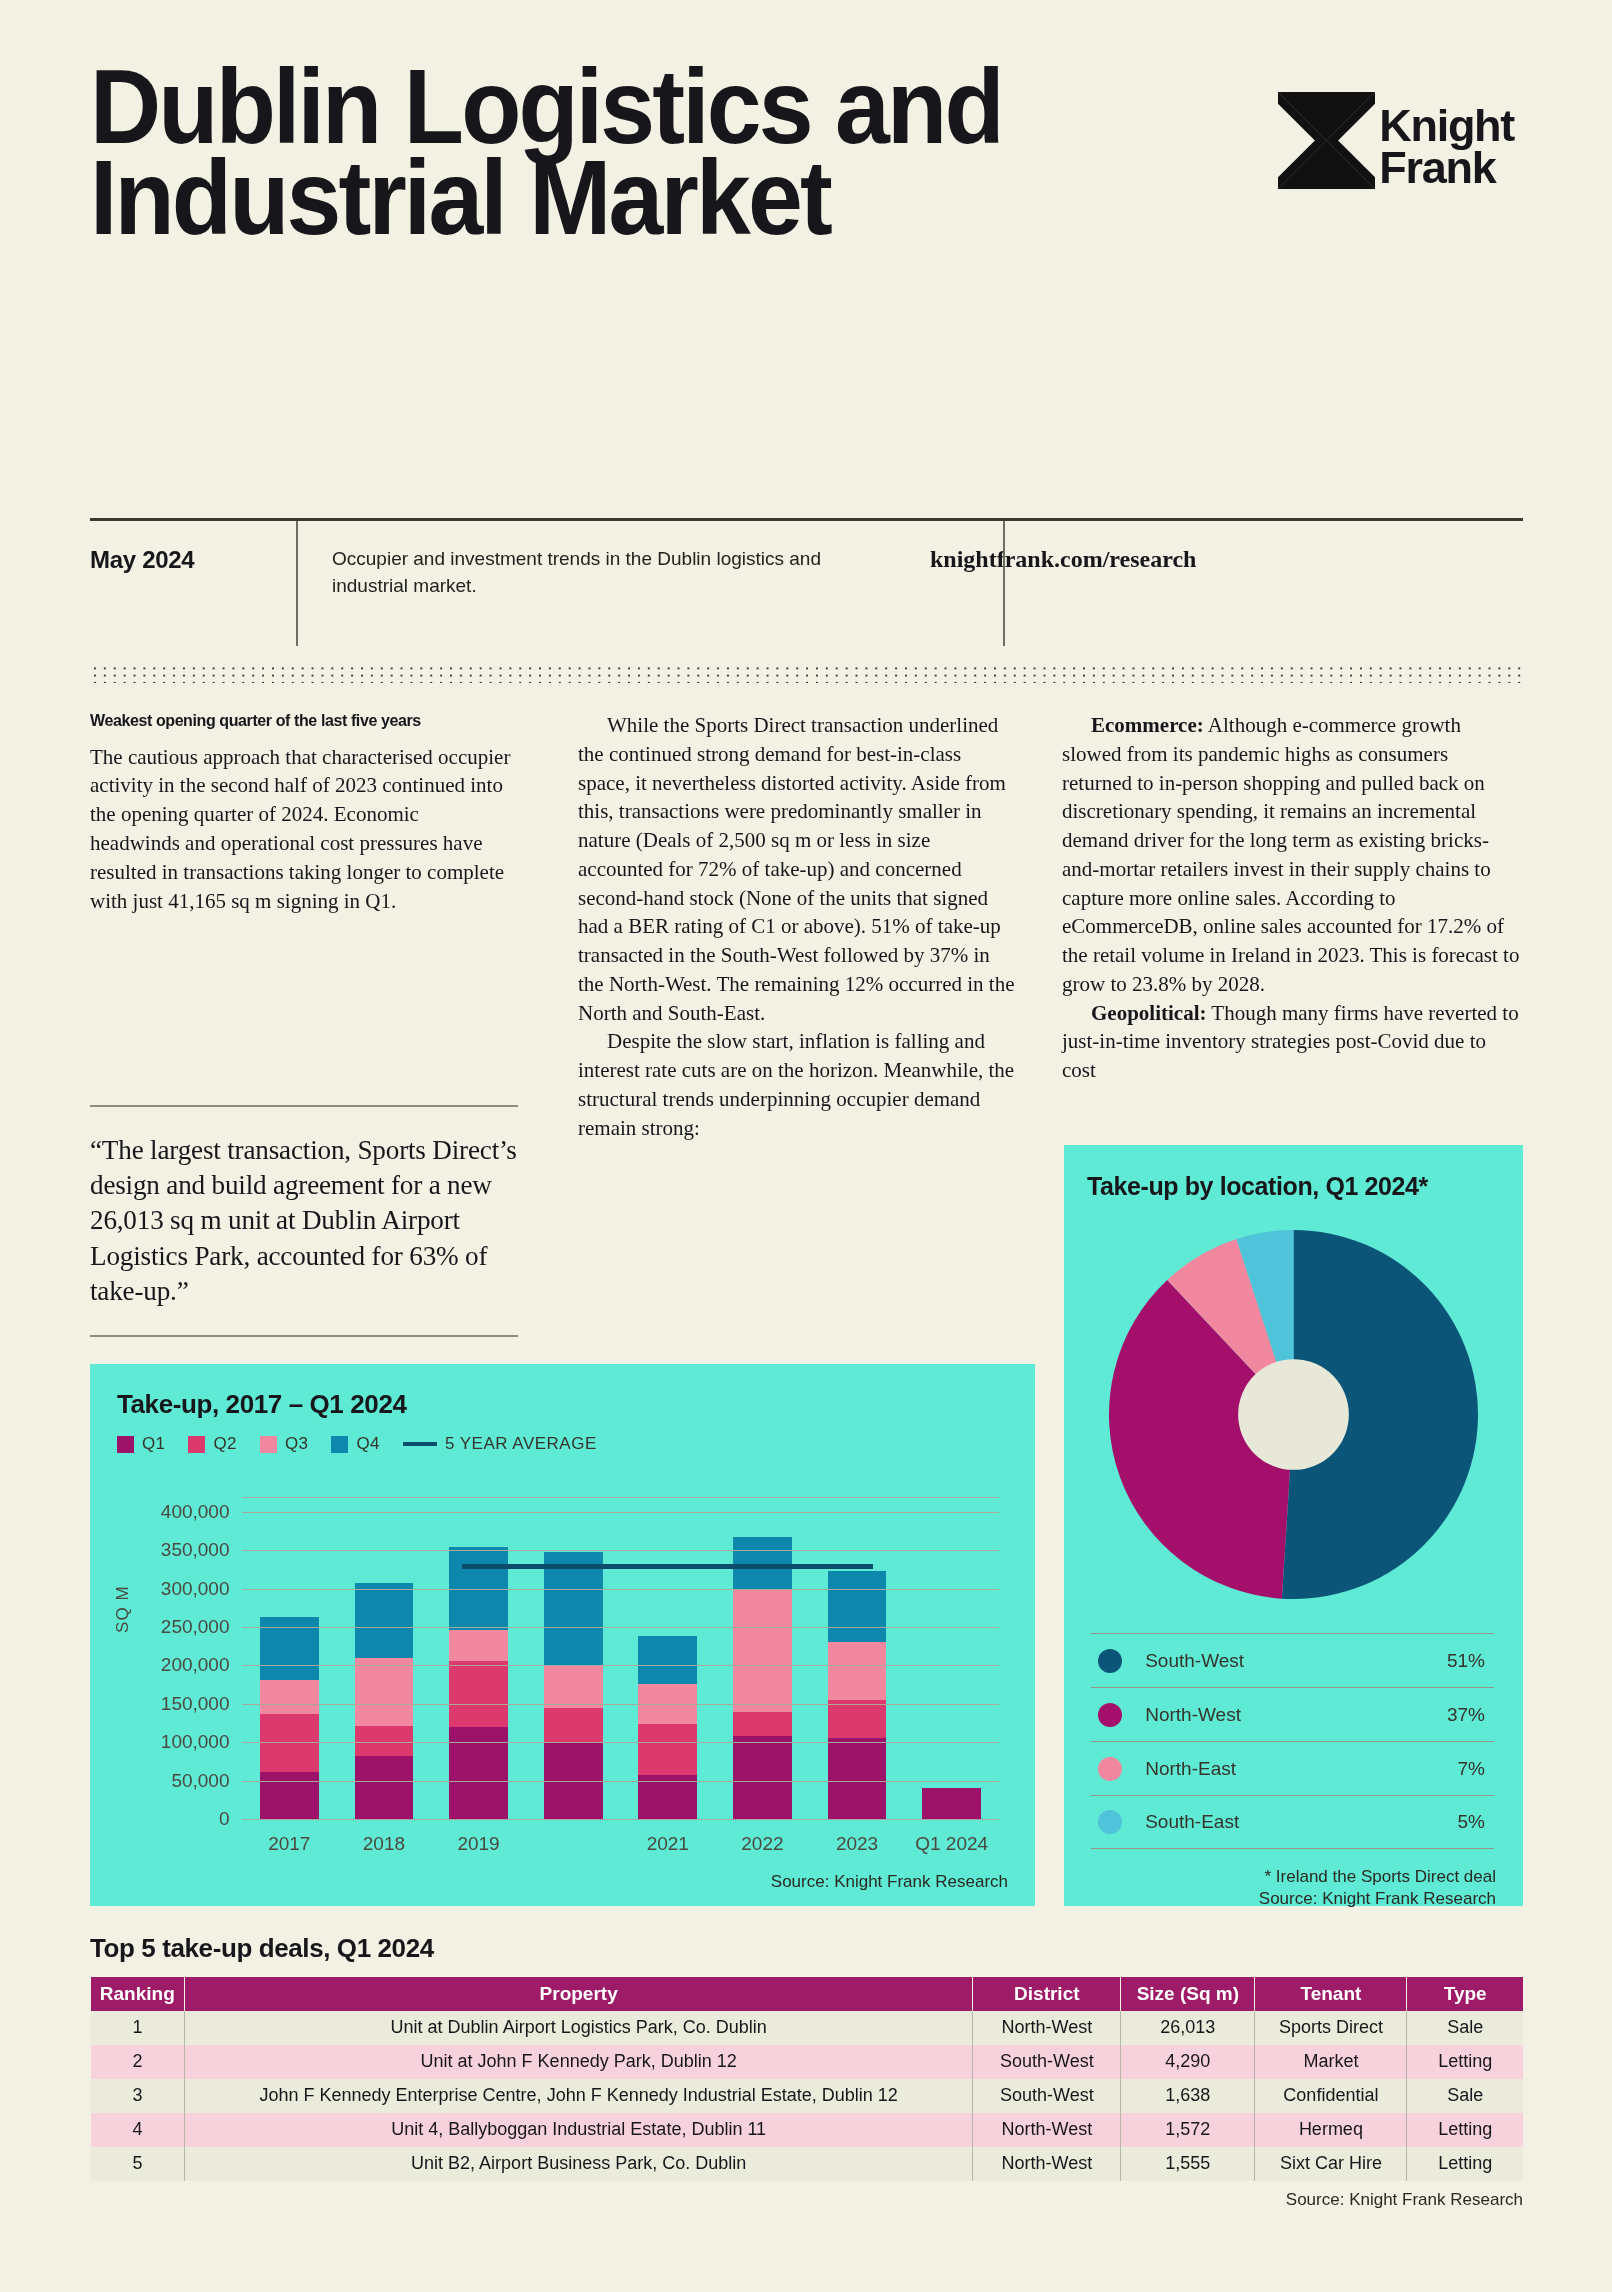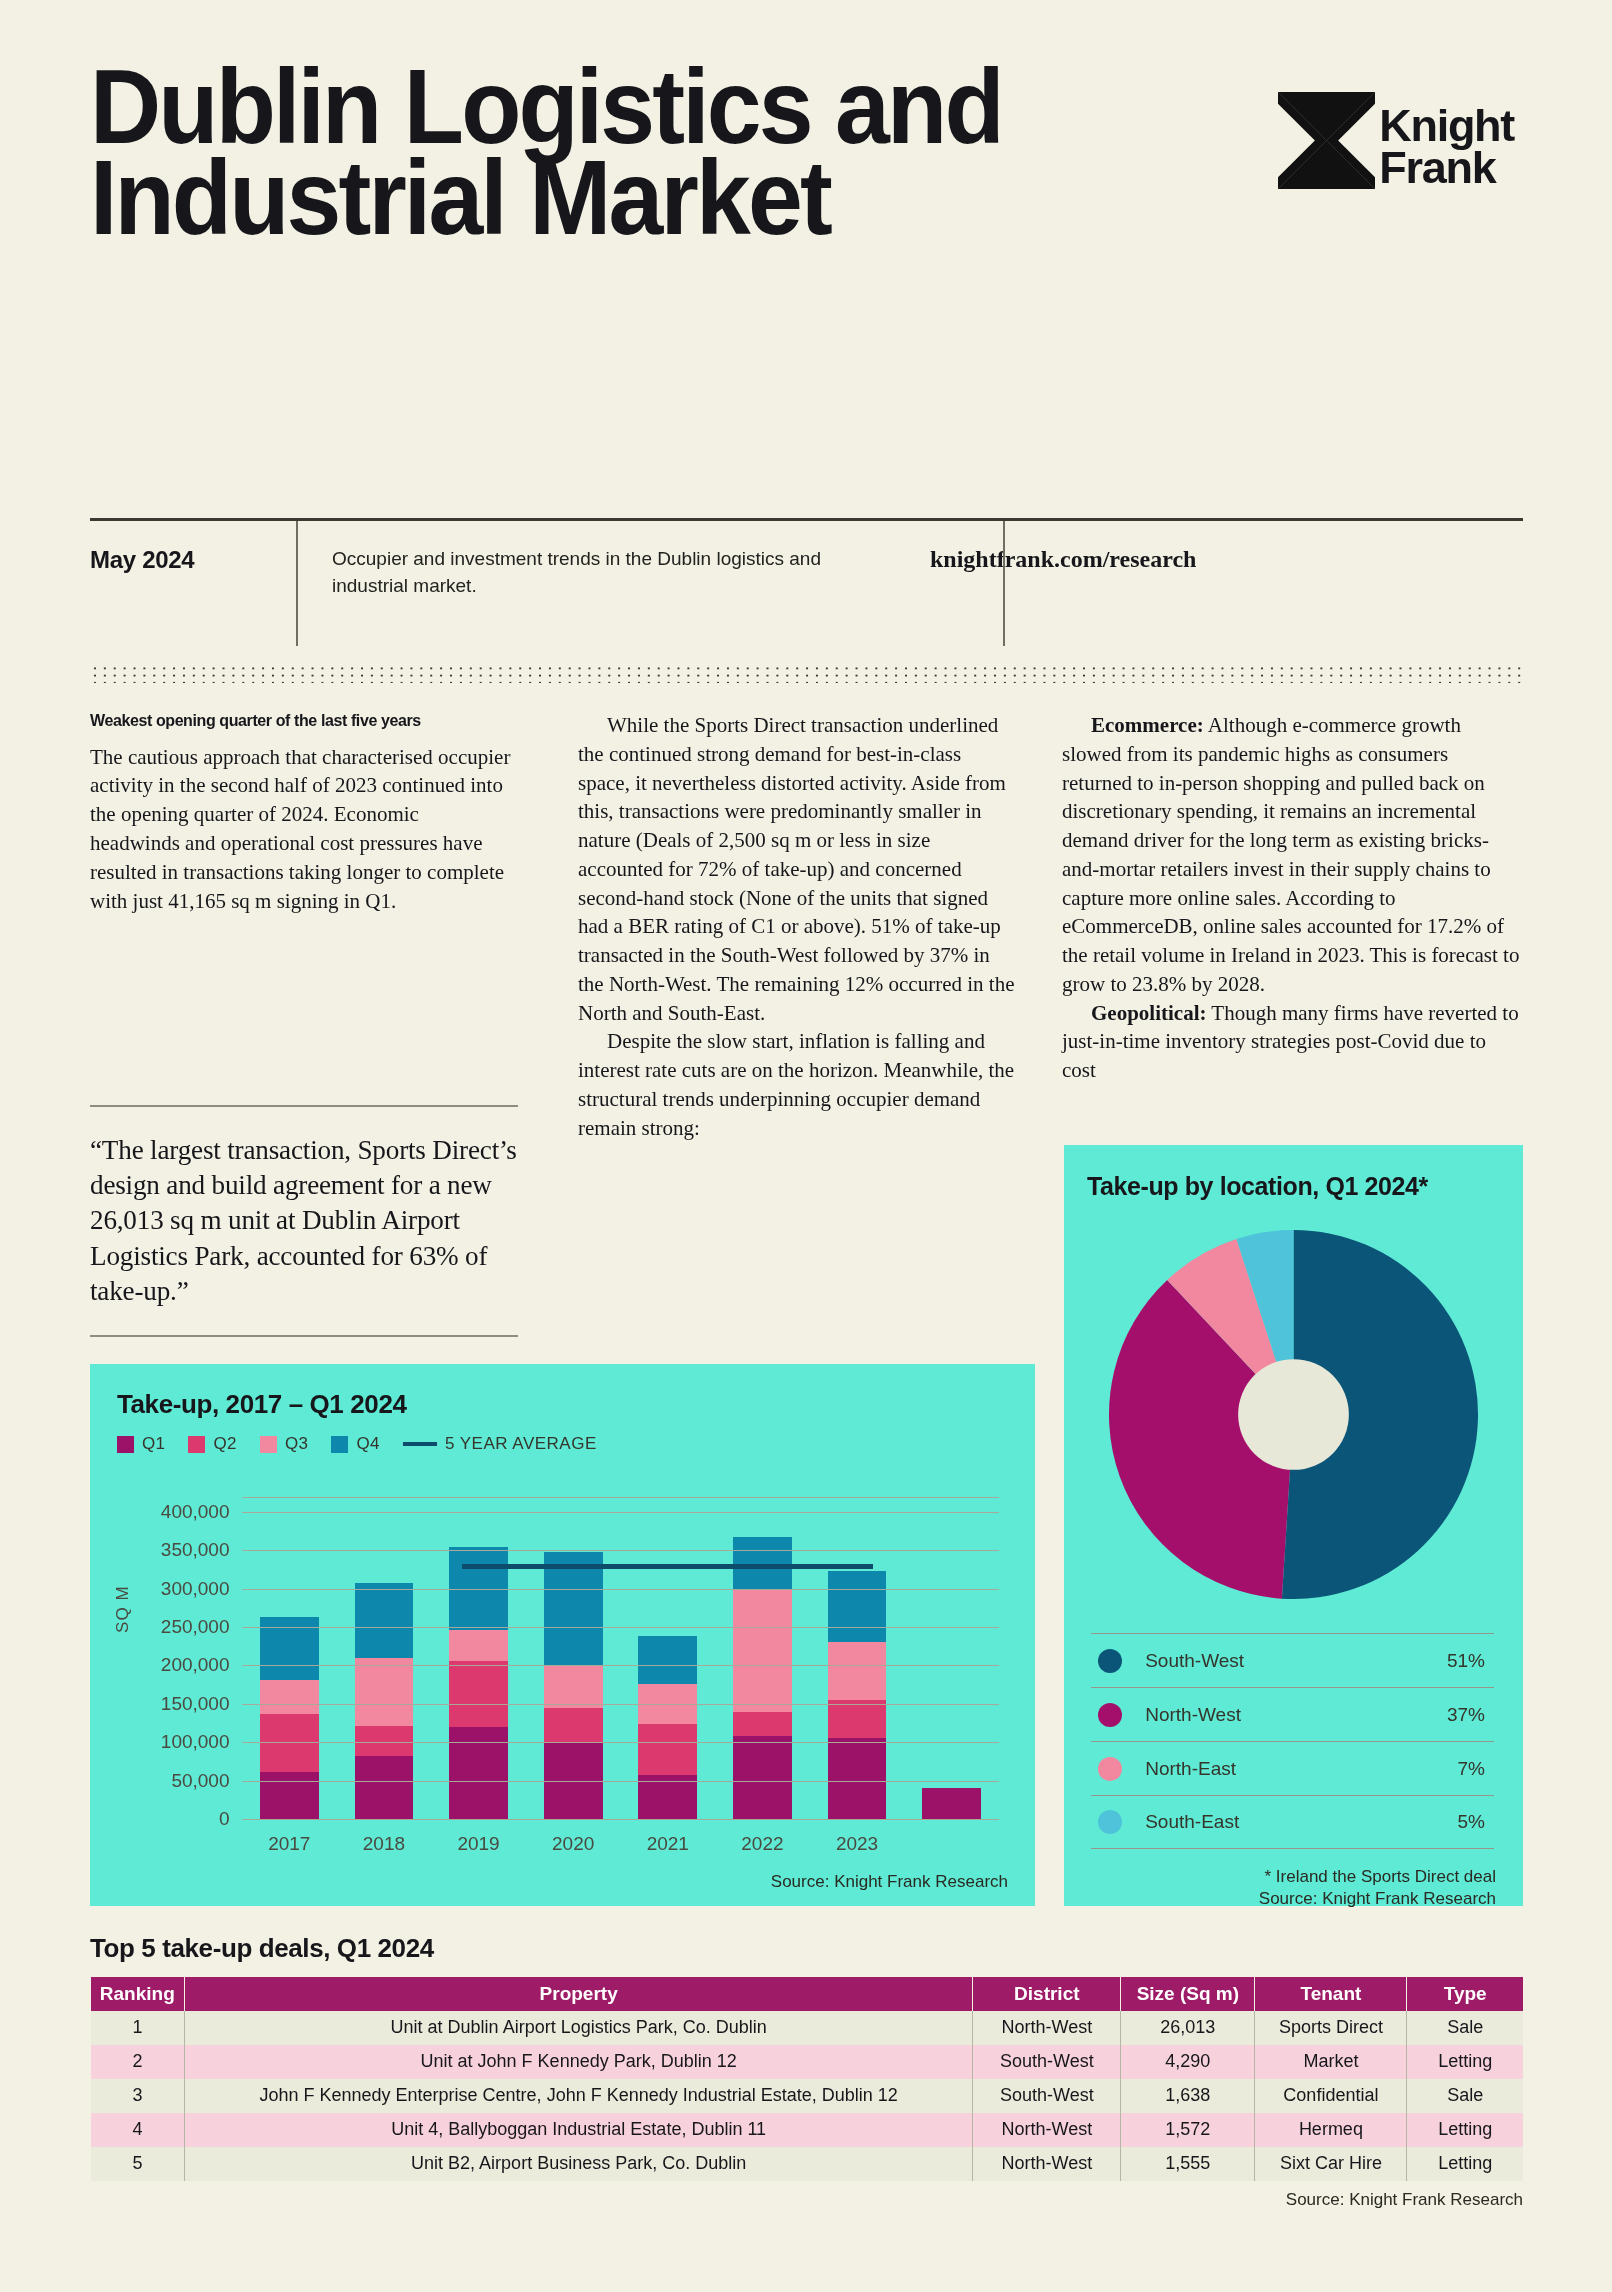--- a/index.html
+++ b/index.html
@@ -267,21 +267,20 @@
             </div>
             <div class="xtick">2019</div>
           </div>
           <div class="bargroup">
             <div class="bar">
               <div class="seg" style="height: 114px; background: rgb(13, 135, 171);"></div>
               <div class="seg" style="height: 42px; background: rgb(241, 136, 159);"></div>
               <div class="seg" style="height: 35px; background: rgb(220, 58, 110);"></div>
               <div class="seg" style="height: 77px; background: rgb(156, 18, 105);"></div>
             </div>
-            <div class="xtick">2020</div>
           </div>
           <div class="bargroup">
             <div class="bar">
               <div class="seg" style="height: 48px; background: rgb(13, 135, 171);"></div>
               <div class="seg" style="height: 40px; background: rgb(241, 136, 159);"></div>
               <div class="seg" style="height: 51px; background: rgb(220, 58, 110);"></div>
               <div class="seg" style="height: 45px; background: rgb(156, 18, 105);"></div>
             </div>
             <div class="xtick">2021</div>
           </div>
@@ -300,20 +299,21 @@
               <div class="seg" style="height: 58px; background: rgb(241, 136, 159);"></div>
               <div class="seg" style="height: 38px; background: rgb(220, 58, 110);"></div>
               <div class="seg" style="height: 82px; background: rgb(156, 18, 105);"></div>
             </div>
             <div class="xtick">2023</div>
           </div>
           <div class="bargroup">
             <div class="bar">
               <div class="seg" style="height: 32px; background: rgb(156, 18, 105);"></div>
             </div>
+            <div class="xtick">Q1 2024</div>
           </div>
         </div>
     <div class="gridline" style="bottom: 0px;">
           <span class="ytick" style="top: 0px;">0</span>
         </div>
         <div class="gridline" style="bottom: 38px;">
           <span class="ytick" style="top: 0px;">50,000</span>
         </div>
         <div class="gridline" style="bottom: 77px;">
           <span class="ytick" style="top: 0px;">100,000</span>

